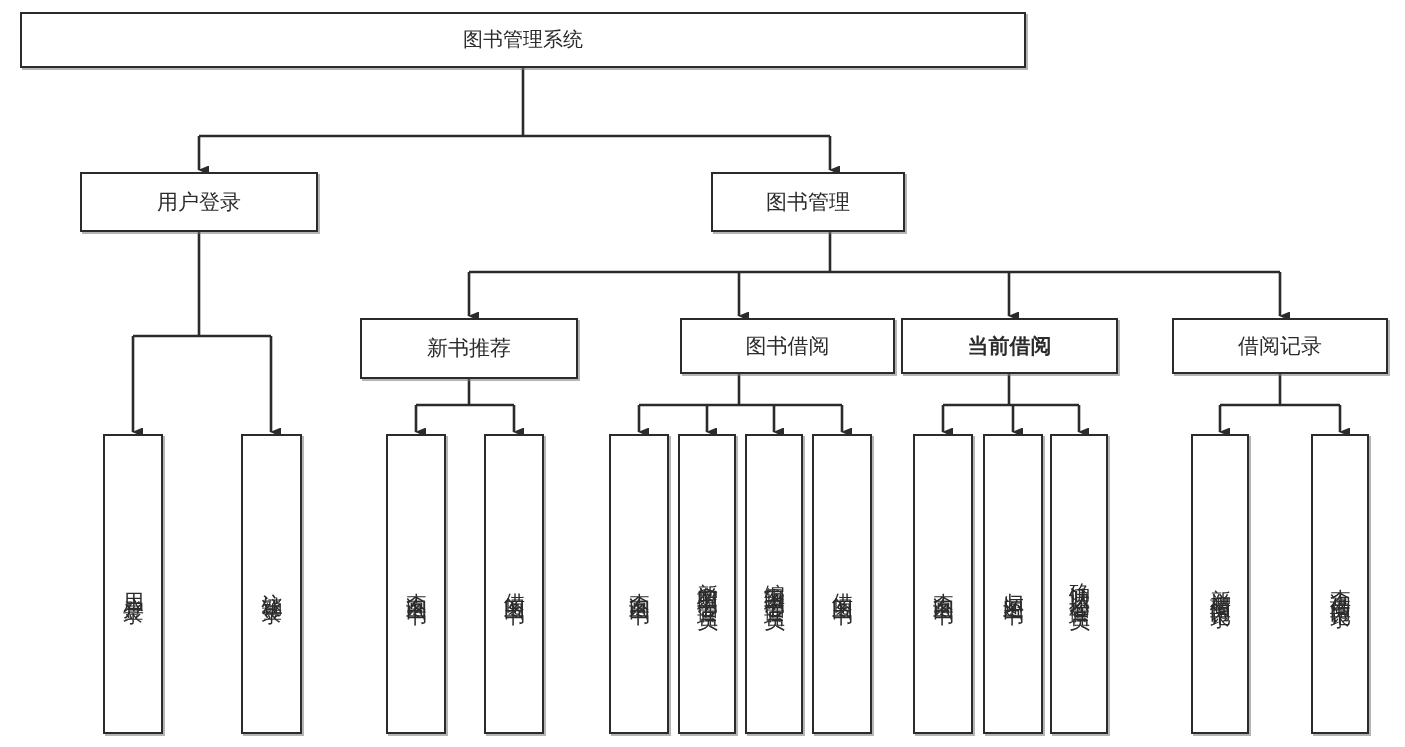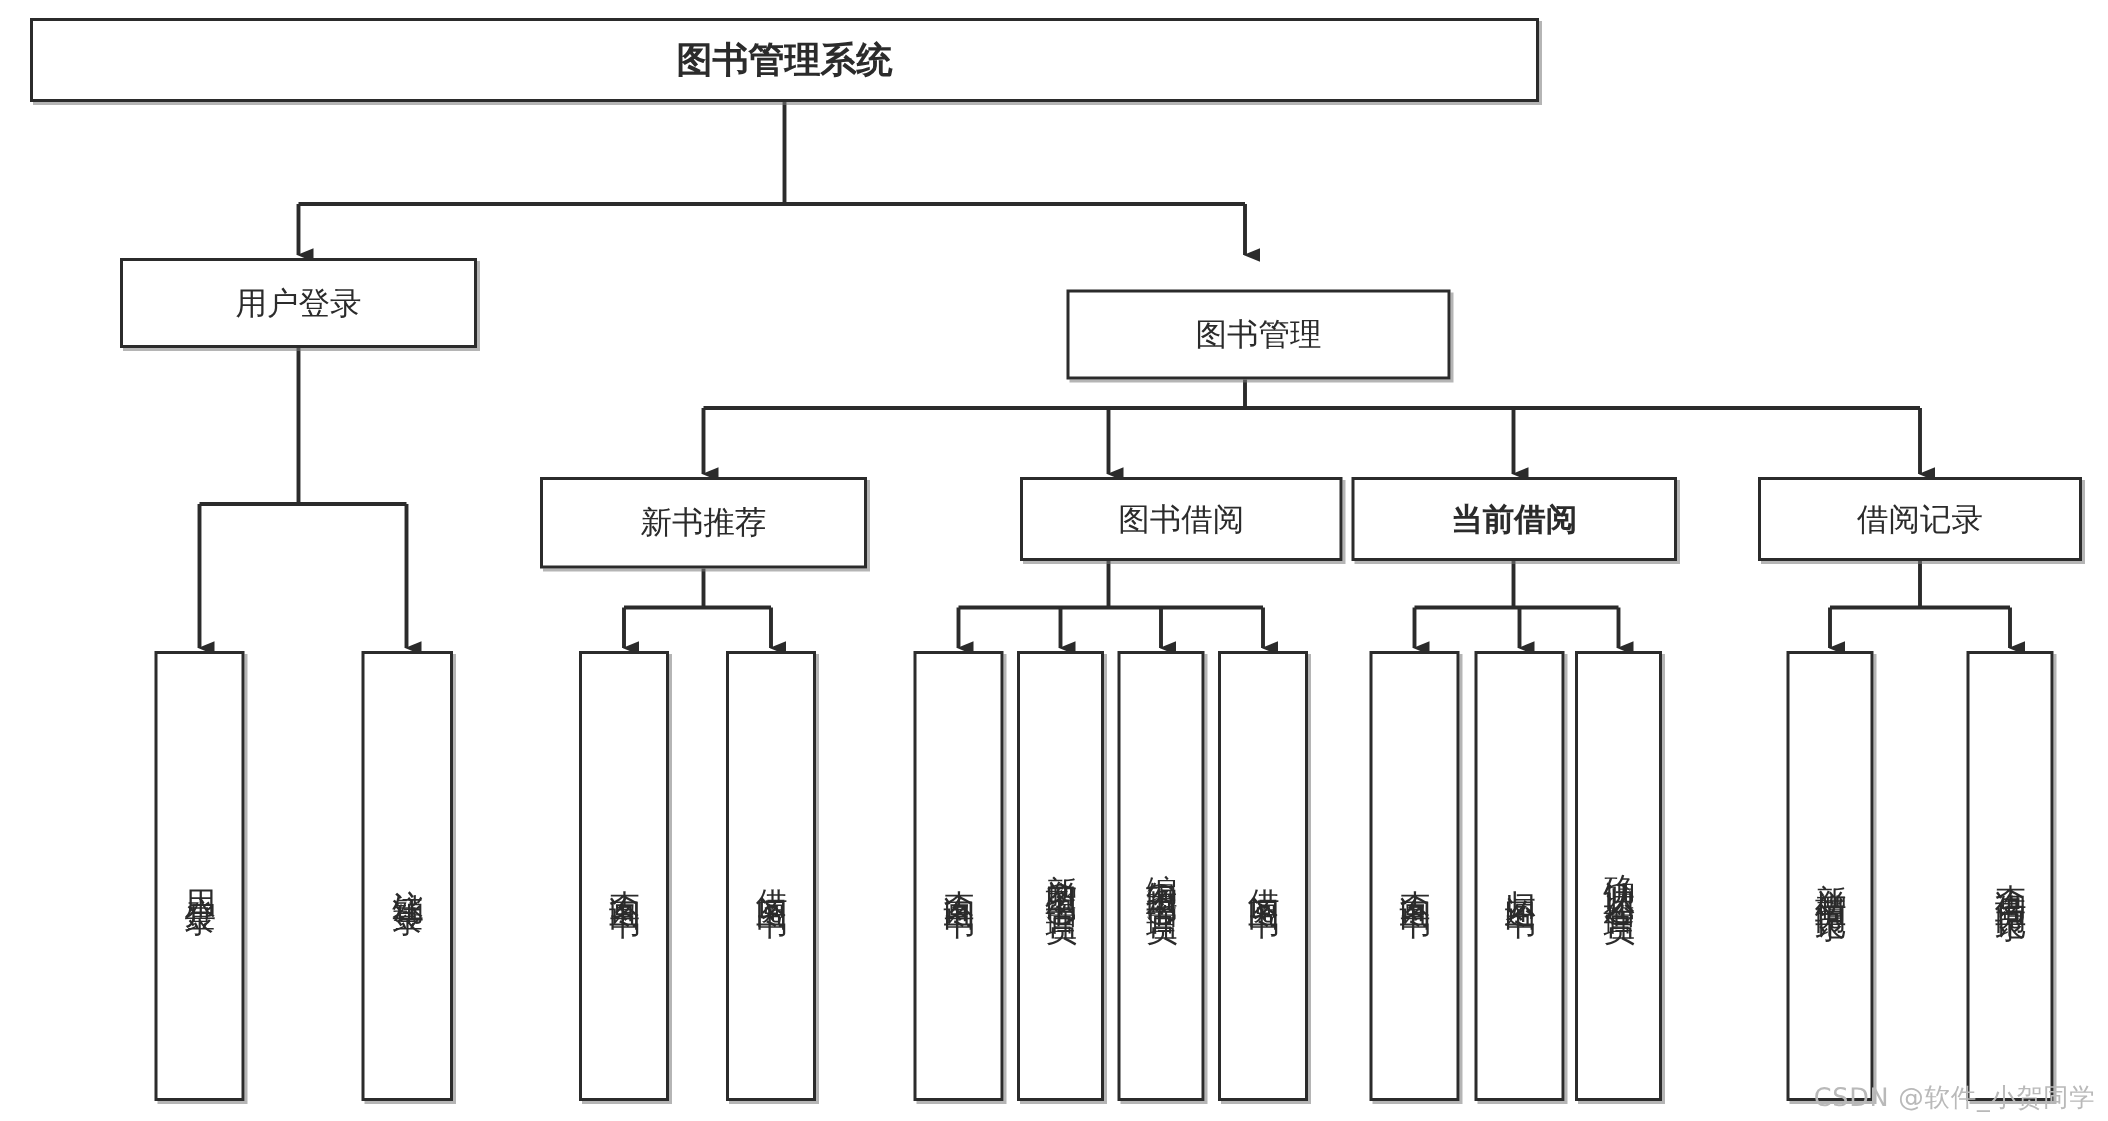--- a/index.html
+++ b/index.html
@@ -28,21 +28,21 @@
     box-shadow:2px 2px 0 0 rgba(120,120,120,0.55);
   }
   .node-label{
     display:block;
     text-align:center;
     line-height:1.18;
     white-space:nowrap;
     color:#2b2b2b;
   }
   
-  .root .node-label{font-size:24px;font-weight:bold;}
+  .root .node-label{font-size:20px;}
   
   .branch .node-label{font-size:21px;}
   
   .leaf{
     align-items:center;
     justify-content:center;
   }
   .leaf .node-label{
     writing-mode:vertical-rl;
     text-orientation:upright;
@@ -113,21 +113,21 @@
   </svg>
 
   <div class="node root shadowed" style="left: 20px; top: 12px; width: 1006px; height: 56px;">
     <span class="node-label">图书管理系统</span>
   </div>
 
   <div id="level2-container">
       <div class="node branch shadowed" style="left: 80px; top: 172px; width: 238px; height: 60px;">
         <span class="node-label">用户登录</span>
       </div>
-      <div class="node branch shadowed" style="left: 711px; top: 172px; width: 256px; height: 60px; margin-top: 21px;">
+      <div class="node branch shadowed" style="left: 711px; top: 172px; width: 194px; height: 60px;">
         <span class="node-label">图书管理</span>
       </div>
     </div>
   <div id="level3-container">
       <div class="node branch shadowed" style="left: 360px; top: 318px; width: 218px; height: 61px;">
         <span class="node-label">新书推荐</span>
       </div>
       <div class="node branch shadowed" style="left: 632px; top: 318px; width: 215px; height: 56px; margin-left: 48px;">
         <span class="node-label">图书借阅</span>
       </div>
@@ -173,14 +173,13 @@
         <span class="node-label">确认归还（管理员）</span>
       </div>
       <div class="node leaf shadowed" style="left: 1191px; top: 434px; width: 58px; height: 300px;">
         <span class="node-label">新增借阅记录</span>
       </div>
       <div class="node leaf shadowed" style="left: 1311px; top: 434px; width: 58px; height: 300px;">
         <span class="node-label">查询借阅记录</span>
       </div>
     </div>
 
-  <div class="watermark">CSDN @软件_小贺同学</div>
 </div>
 
 </body></html>

